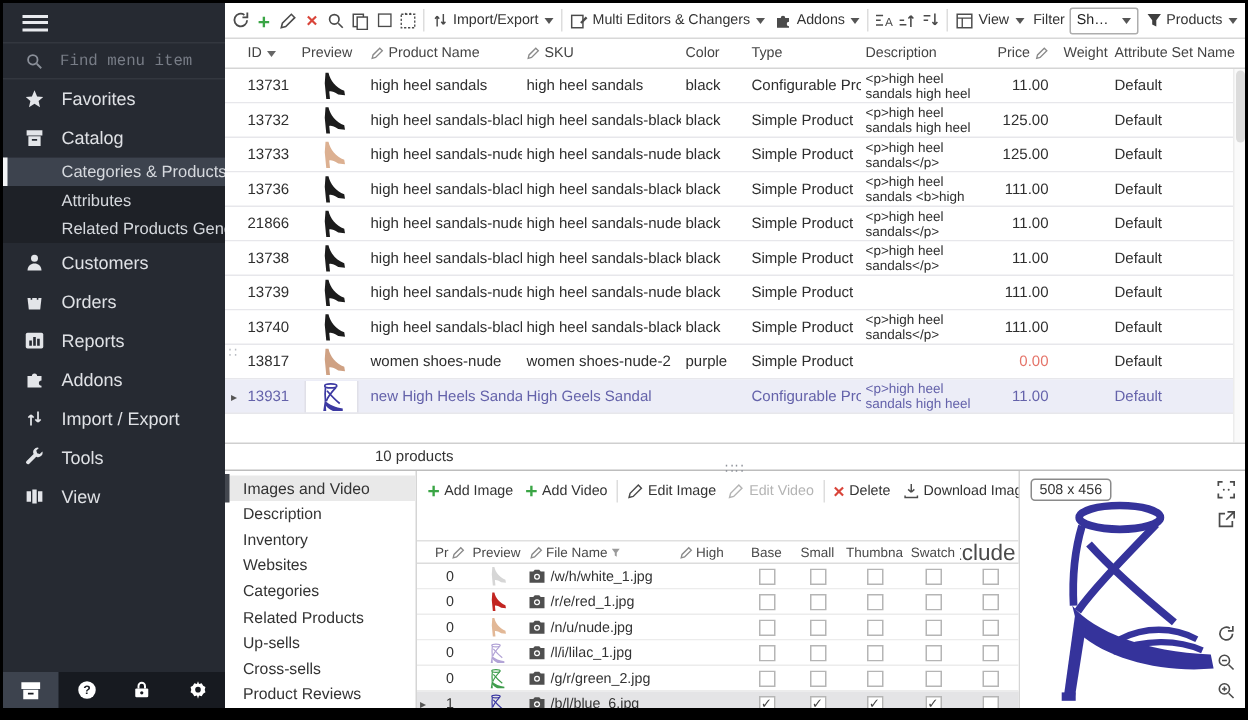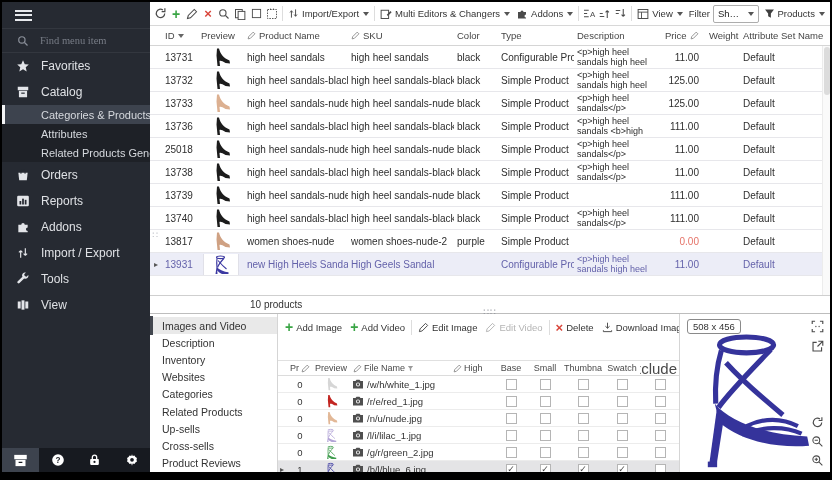--- a/index.html
+++ b/index.html
@@ -7,21 +7,21 @@
   body { font-family:"Liberation Sans", sans-serif; background:#000; }
   .app { position:relative; width:832px; height:480px; background:#000; }
   .frame { position:absolute; left:2px; top:2px; width:828px; height:470px; display:flex; background:#fff; overflow:hidden; }
 
   
   .sidebar { width:148px; background:#262a32; color:#dfe1e5; display:flex; flex-direction:column; flex-shrink:0; position:relative; }
   .sb-top { height:26px; display:flex; align-items:center; padding-left:13px; }
   .hamburger { width:17px; height:11px; display:flex; flex-direction:column; justify-content:space-between; cursor:pointer; }
   .hamburger span { display:block; height:2px; background:#e8eaee; }
   .sb-search { height:25px; border-top:1px solid #33373f; border-bottom:1px solid #33373f; display:flex; align-items:center; padding-left:13px; gap:9px; }
-  .sb-search input { background:transparent; border:none; outline:none; color:#aeb2ba; font-size:10.5px; width:95px; font-family:Liberation Serif, serif; }
+  .sb-search input { background:transparent; border:none; outline:none; color:#aeb2ba; font-size:10.5px; width:95px; font-family:Liberation Mono, monospace; }
   .sb-search input::placeholder { color:#787d87; }
   .sb-item { height:26px; display:flex; align-items:center; gap:10px; padding-left:13px; font-size:12px; cursor:pointer; white-space:nowrap; }
   .sb-ic { width:16px; height:16px; display:flex; align-items:center; justify-content:center; flex-shrink:0; color:#e3e5e9; font-size:13px; }
   .sb-sub { background:#1e2127; }
   .sb-subitem { height:19px; display:flex; align-items:center; padding-left:39px; font-size:11px; color:#d6d9de; cursor:pointer; position:relative; white-space:nowrap; }
   .sb-subitem.active { background:#3d434e; }
   .sb-subitem.active::before { content:""; position:absolute; left:0; top:0; bottom:0; width:3px; background:#f2f3f5; }
   .sb-bottom { margin-top:auto; height:24px; background:#171a20; display:flex; align-items:stretch; }
   .sb-bcell { display:flex; align-items:center; justify-content:center; flex:1; cursor:pointer; }
   .sb-bcell.first { flex:0 0 37px; background:#3d434e; }
@@ -139,20 +139,29 @@
           <span>Categories &amp; Products</span>
         </div>
         <div class="sb-subitem">
           <span>Attributes</span>
         </div>
         <div class="sb-subitem">
           <span>Related Products Generator</span>
         </div>
       </div>
 
+      <div class="sb-item">
+        <span class="sb-ic">
+          <svg width="14" height="14" viewBox="0 0 24 24">
+              <circle cx="12" cy="7" r="4" fill="#e3e5e9"></circle>
+              <path d="M4 21c0-5 4-8 8-8s8 3 8 8z" fill="#e3e5e9"></path>
+            </svg>
+        </span>
+        <span>Customers</span>
+      </div>
 
       <div class="sb-item">
         <span class="sb-ic">
           <svg width="14" height="14" viewBox="0 0 24 24">
               <path d="M4 8h16l-1.5 13h-13z" fill="#e3e5e9"></path>
               <path d="M8.5 10V6.5a3.5 3.5 0 0 1 7 0V10" fill="none" stroke="#262a32" stroke-width="1.8"></path>
             </svg>
         </span>
         <span>Orders</span>
       </div>
@@ -466,21 +475,21 @@
               <span class="pcell" style="flex:0 0 106px">high heel sandals-black-36</span>
               <span class="pcell" style="flex:0 0 44px">black</span>
               <span class="pcell" style="flex:0 0 76px">Simple Product</span>
               <span class="pcell desc" style="flex:0 0 88px">&lt;p&gt;high heel sandals &lt;b&gt;high heel san...</span>
               <span class="pcell num" style="flex:0 0 44px">111.00</span>
               <span class="pcell" style="flex:0 0 34px"></span>
               <span class="pcell" style="flex:0 0 84px">Default</span>
             </div>
             <div class="prow">
               <span class="pcell rowmark" style="flex:0 0 12px"></span>
-              <span class="pcell" style="flex:0 0 36px">25018</span>
+              <span class="pcell" style="flex:0 0 36px">21866</span>
               <span class="pcell ctr" style="flex:0 0 46px">
                 <span class="thumb-box">
                   <svg viewBox="0 0 40 40">
                     <path d="M12 3 L16 3 C18 13 26 23 37 27 L38 33 L29 32 C23 28 19 27 17 28 L18 38 L13 38 L11 17 Z" fill="#1c1c1c"></path>
                   </svg>
                 </span>
               </span>
               <span class="pcell" style="flex:0 0 104px">high heel sandals-nude-36</span>
               <span class="pcell" style="flex:0 0 106px">high heel sandals-nude-36</span>
               <span class="pcell" style="flex:0 0 44px">black</span>

